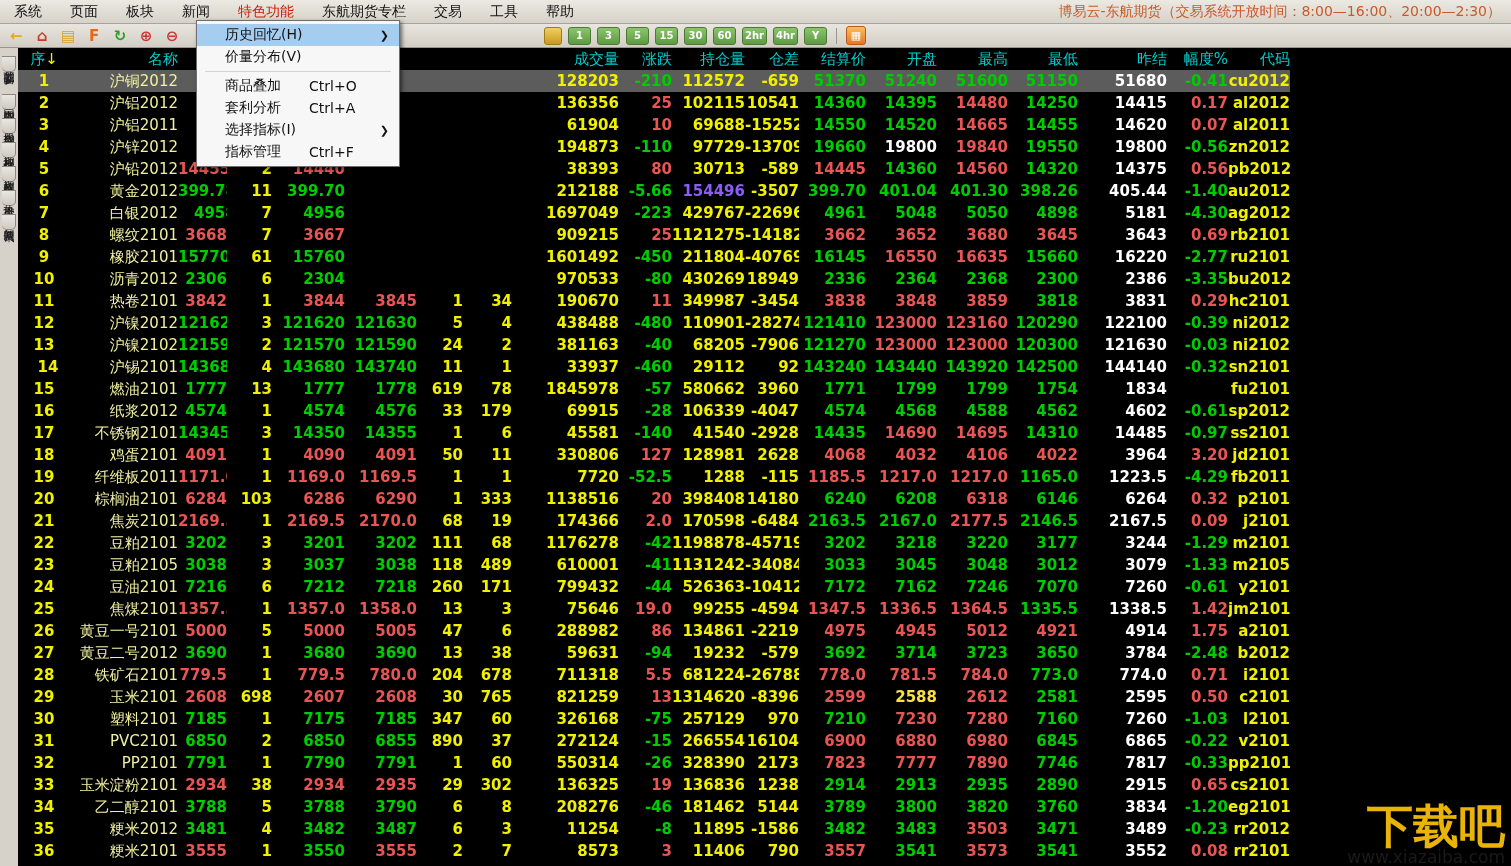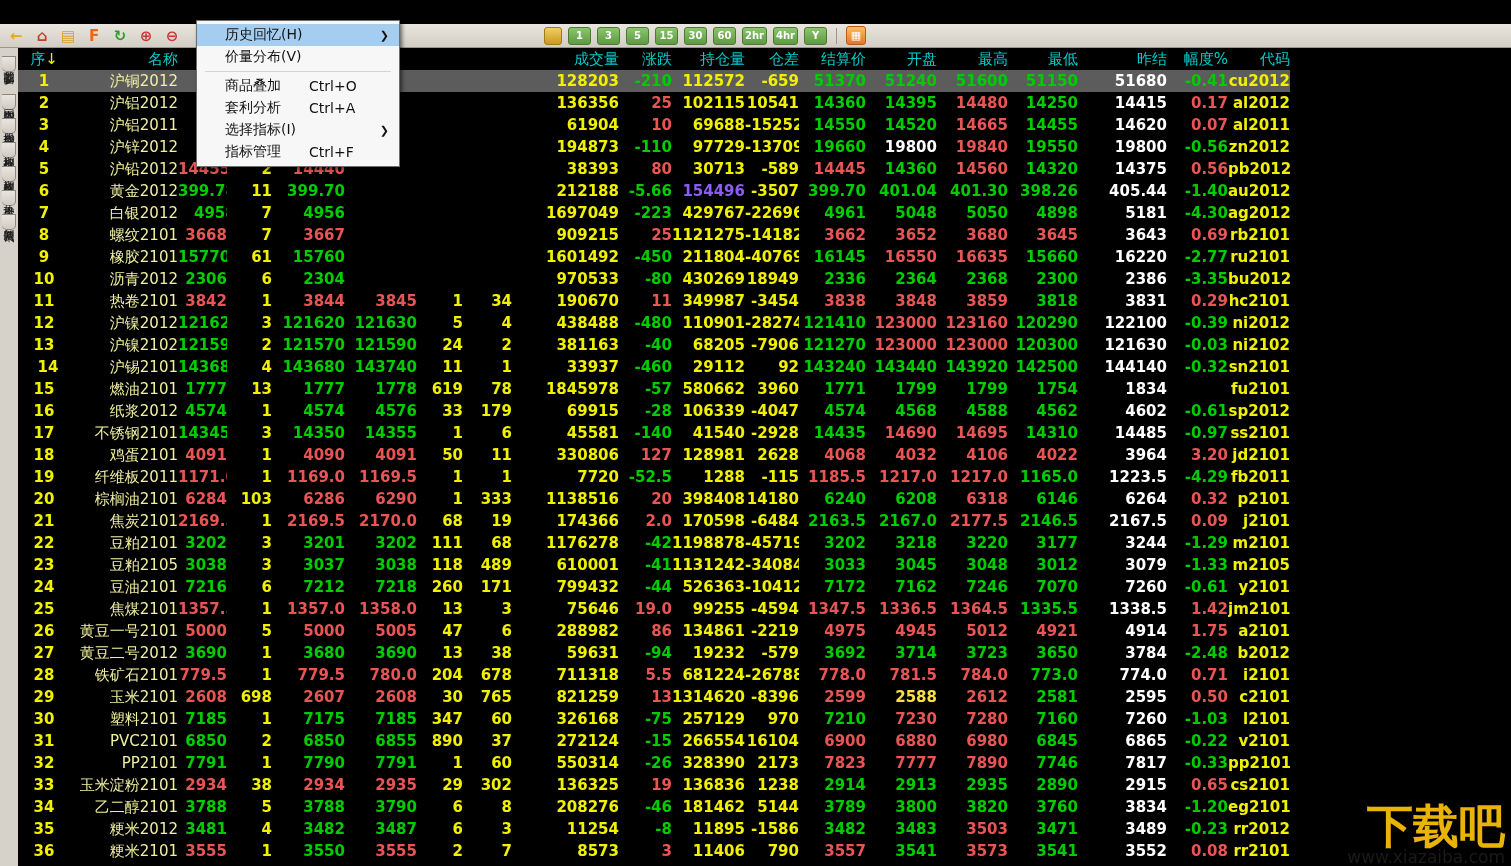--- a/index.html
+++ b/index.html
@@ -59,20 +59,33 @@
   
   #wm{position:absolute;right:6px;bottom:0;text-align:right;z-index:5;}
   #wm-big{font-size:46px;font-weight:bold;color:#eab308;line-height:1.0;}
   #wm-url{font-size:17px;color:#1a1a1a;line-height:1.0;}
 </style>
 </head>
 <body>
 
 <div id="app">
 
+  <div id="menubar">
+
+    <div class="mb-item">系统</div>
+      <div class="mb-item">页面</div>
+      <div class="mb-item">板块</div>
+      <div class="mb-item">新闻</div>
+      <div class="mb-item hl">特色功能</div>
+      <div class="mb-item">东航期货专栏</div>
+      <div class="mb-item">交易</div>
+      <div class="mb-item">工具</div>
+      <div class="mb-item">帮助</div>
+      <div id="mb-title">博易云-东航期货（交易系统开放时间：8:00—16:00、20:00—2:30）</div>
+  </div>
 
   <div id="toolbar">
       <div class="tb-ico" style="color: rgb(232, 168, 24);">←</div>
       <div class="tb-ico" style="color: rgb(192, 64, 40);">⌂</div>
       <div class="tb-ico" style="color: rgb(216, 160, 32);">▤</div>
       <div class="tb-ico" style="color: rgb(232, 104, 24);">F</div>
       <div class="tb-ico" style="color: rgb(47, 158, 48);">↻</div>
       <div class="tb-ico" style="color: rgb(204, 51, 51);">⊕</div>
       <div class="tb-ico" style="color: rgb(204, 51, 51);">⊖</div>
       <div style="width: 350px;"></div>

